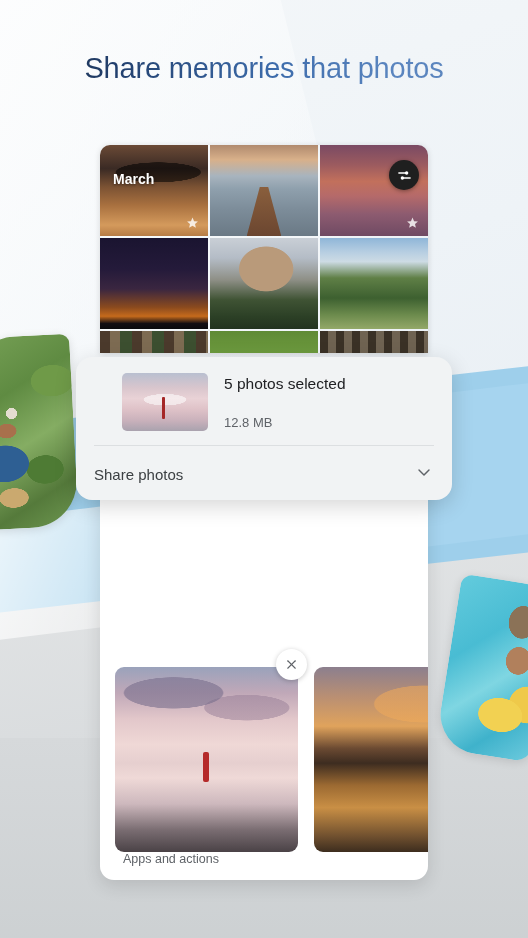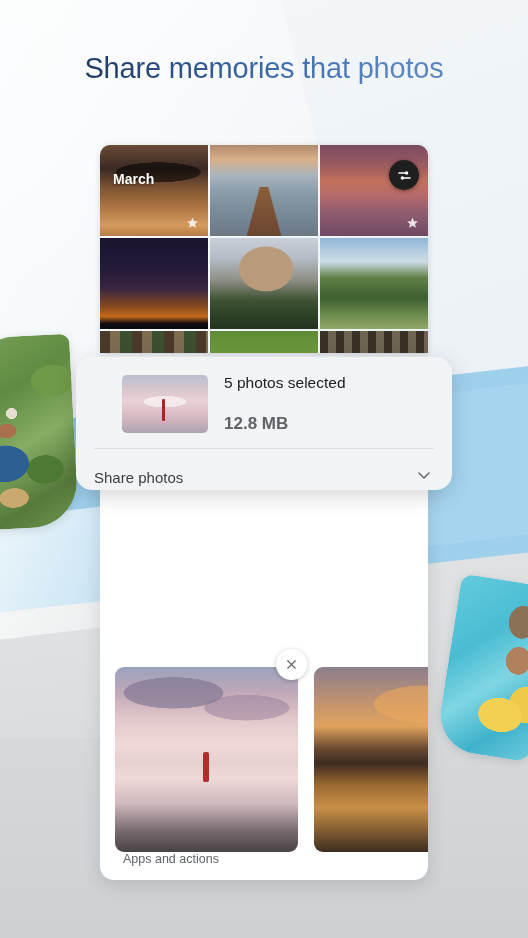--- a/index.html
+++ b/index.html
@@ -190,25 +190,25 @@
     background:
       radial-gradient(ellipse 30px 8px at 50% 46%, rgba(255,255,255,.55) 0 70%, rgba(255,255,255,0) 72%),
       linear-gradient(180deg, #b9bfd0 0%, #d9c6cd 26%, #e9d2d6 44%, #dfc2c8 62%, #c9b1bb 82%, #a9a2ae 100%);
     position: relative; overflow: hidden;
   }
   .thumb::after {
     content: ""; position: absolute; left: 47%; top: 42%;
     width: 3px; height: 22px; background: #a52727; border-radius: 1px;
   }
   .share-title { font-size: 15.5px; color: #202124; line-height: 1.3; }
-  .share-size { font-size: 17px; color: #5f6368; margin-top: 21px; font-weight: bold; }
+  .share-size { font-size: 13px; color: #5f6368; margin-top: 21px; }
   .share-div { height: 1px; background: #dcdfe1; }
   .share-row {
     display: flex; align-items: center; justify-content: space-between;
-    padding: 16px 0 1px 0;
+    padding: 16px 0 14px 0;
   }
   .share-row-label { font-size: 15px; color: #3c4043; }
 
   
   .bottom-sheet {
     position: absolute; left: 0; top: 302px; width: 328px; height: 433px;
     background: #ffffff;
     border-radius: 0 0 14px 14px;
     box-shadow: 0 6px 18px rgba(0,0,0,.12);
     overflow: hidden;

